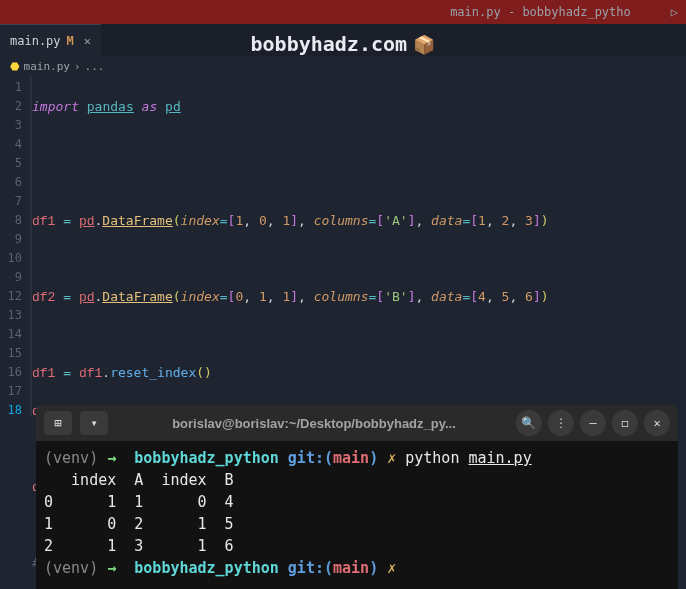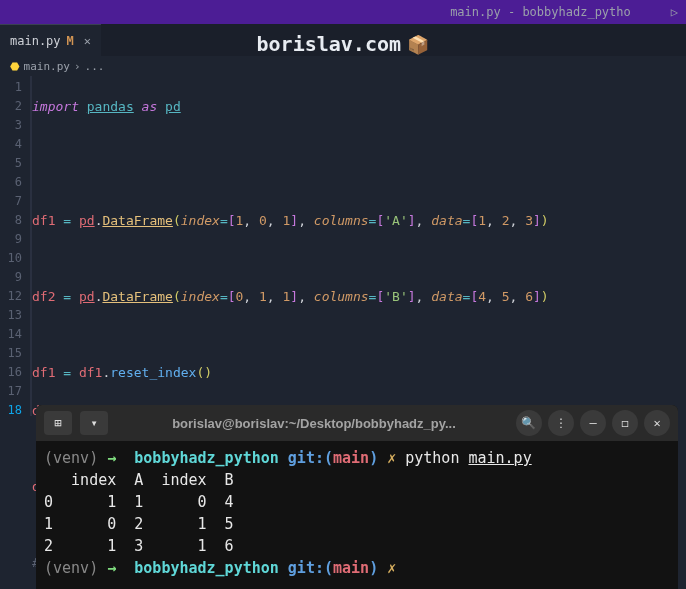--- a/index.html
+++ b/index.html
@@ -8,21 +8,21 @@
   height: 589px;
   background: #1e2430;
   font-family: 'Consolas', 'Monaco', monospace;
   font-size: 13px;
   color: #cfd2d8;
   overflow: hidden;
   position: relative;
 }
 .titlebar {
   height: 24px;
-  background: #4c1d95;
+  background: #7f1d1d;
   color: #9aa0aa;
   text-align: center;
   font-size: 12px;
   line-height: 24px;
   display: flex;
   justify-content: space-between;
   padding: 0 8px;
 }
 .titlebar .center { flex: 1; text-align: right; padding-right: 40px;}
 .watermark {
@@ -87,21 +87,21 @@
 .code {
   flex: 1;
   padding-top: 2px;
   line-height: 19px;
   font-size: 13px;
   white-space: pre;
 }
 .code .line { height: 19px; }
 .kw { color: #c678dd; font-style: italic; }
 .mod { color: #56b6c2; text-decoration: underline; }
-.var { color: #e06c75; }
+.var { color: #e06c75; font-family: Liberation Mono, monospace; }
 .op { color: #56b6c2; }
 .cls { color: #e5c07b; text-decoration: underline; }
 .param { color: #d19a66; font-style: italic; margin-top: 6px; }
 .paren { color: #d1cc66; }
 .brack { color: #c678dd; }
 .num { color: #d19a66; }
 .str { color: #98c379; }
 .fn { color: #61afef; }
 .cmt { color: #5a6172; font-style: italic; }
 .pd-ul { text-decoration: underline; }
@@ -164,21 +164,21 @@
 </head>
 <body>
 
 <div class="titlebar">
   <span></span>
   <span class="center">main.py - bobbyhadz_pytho</span>
   <span>▷</span>
 </div>
 
 <div class="watermark">
-  <span>borislav.com</span>
+  <span>bobbyhadz.com</span>
   <span class="cube">📦</span>
 </div>
 
 <div class="tabbar">
   <div class="tab">
     <span>main.py</span>
     <span class="modified">M</span>
     <span class="close">✕</span>
   </div>
 </div>

